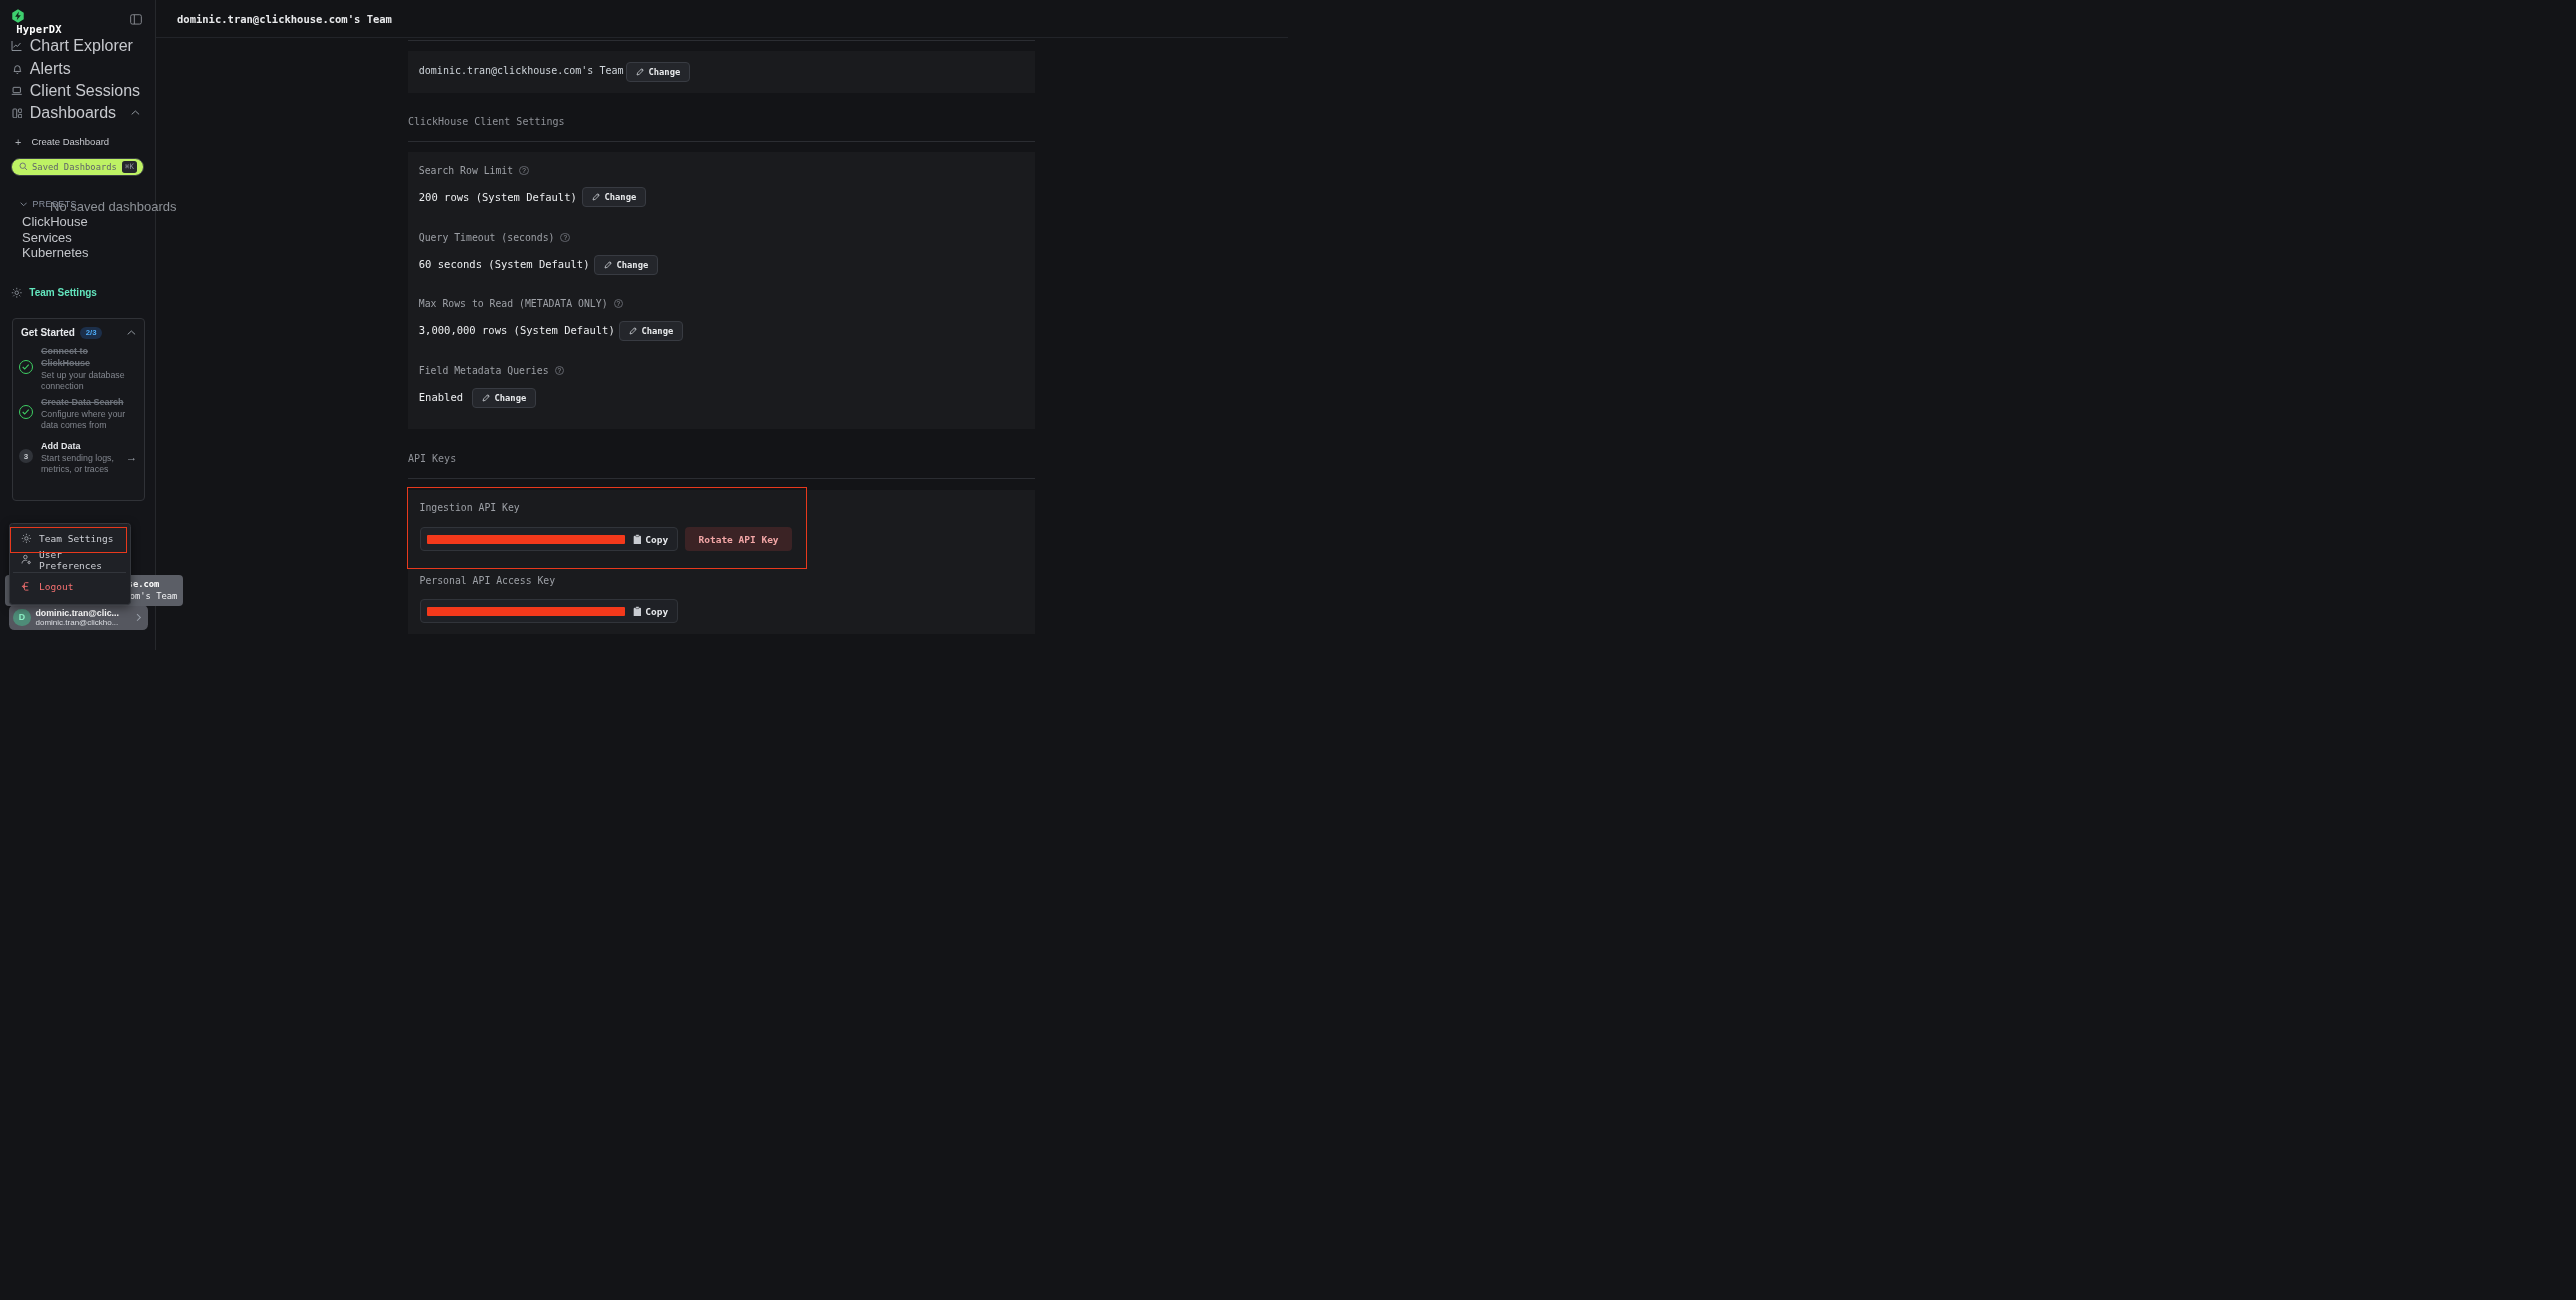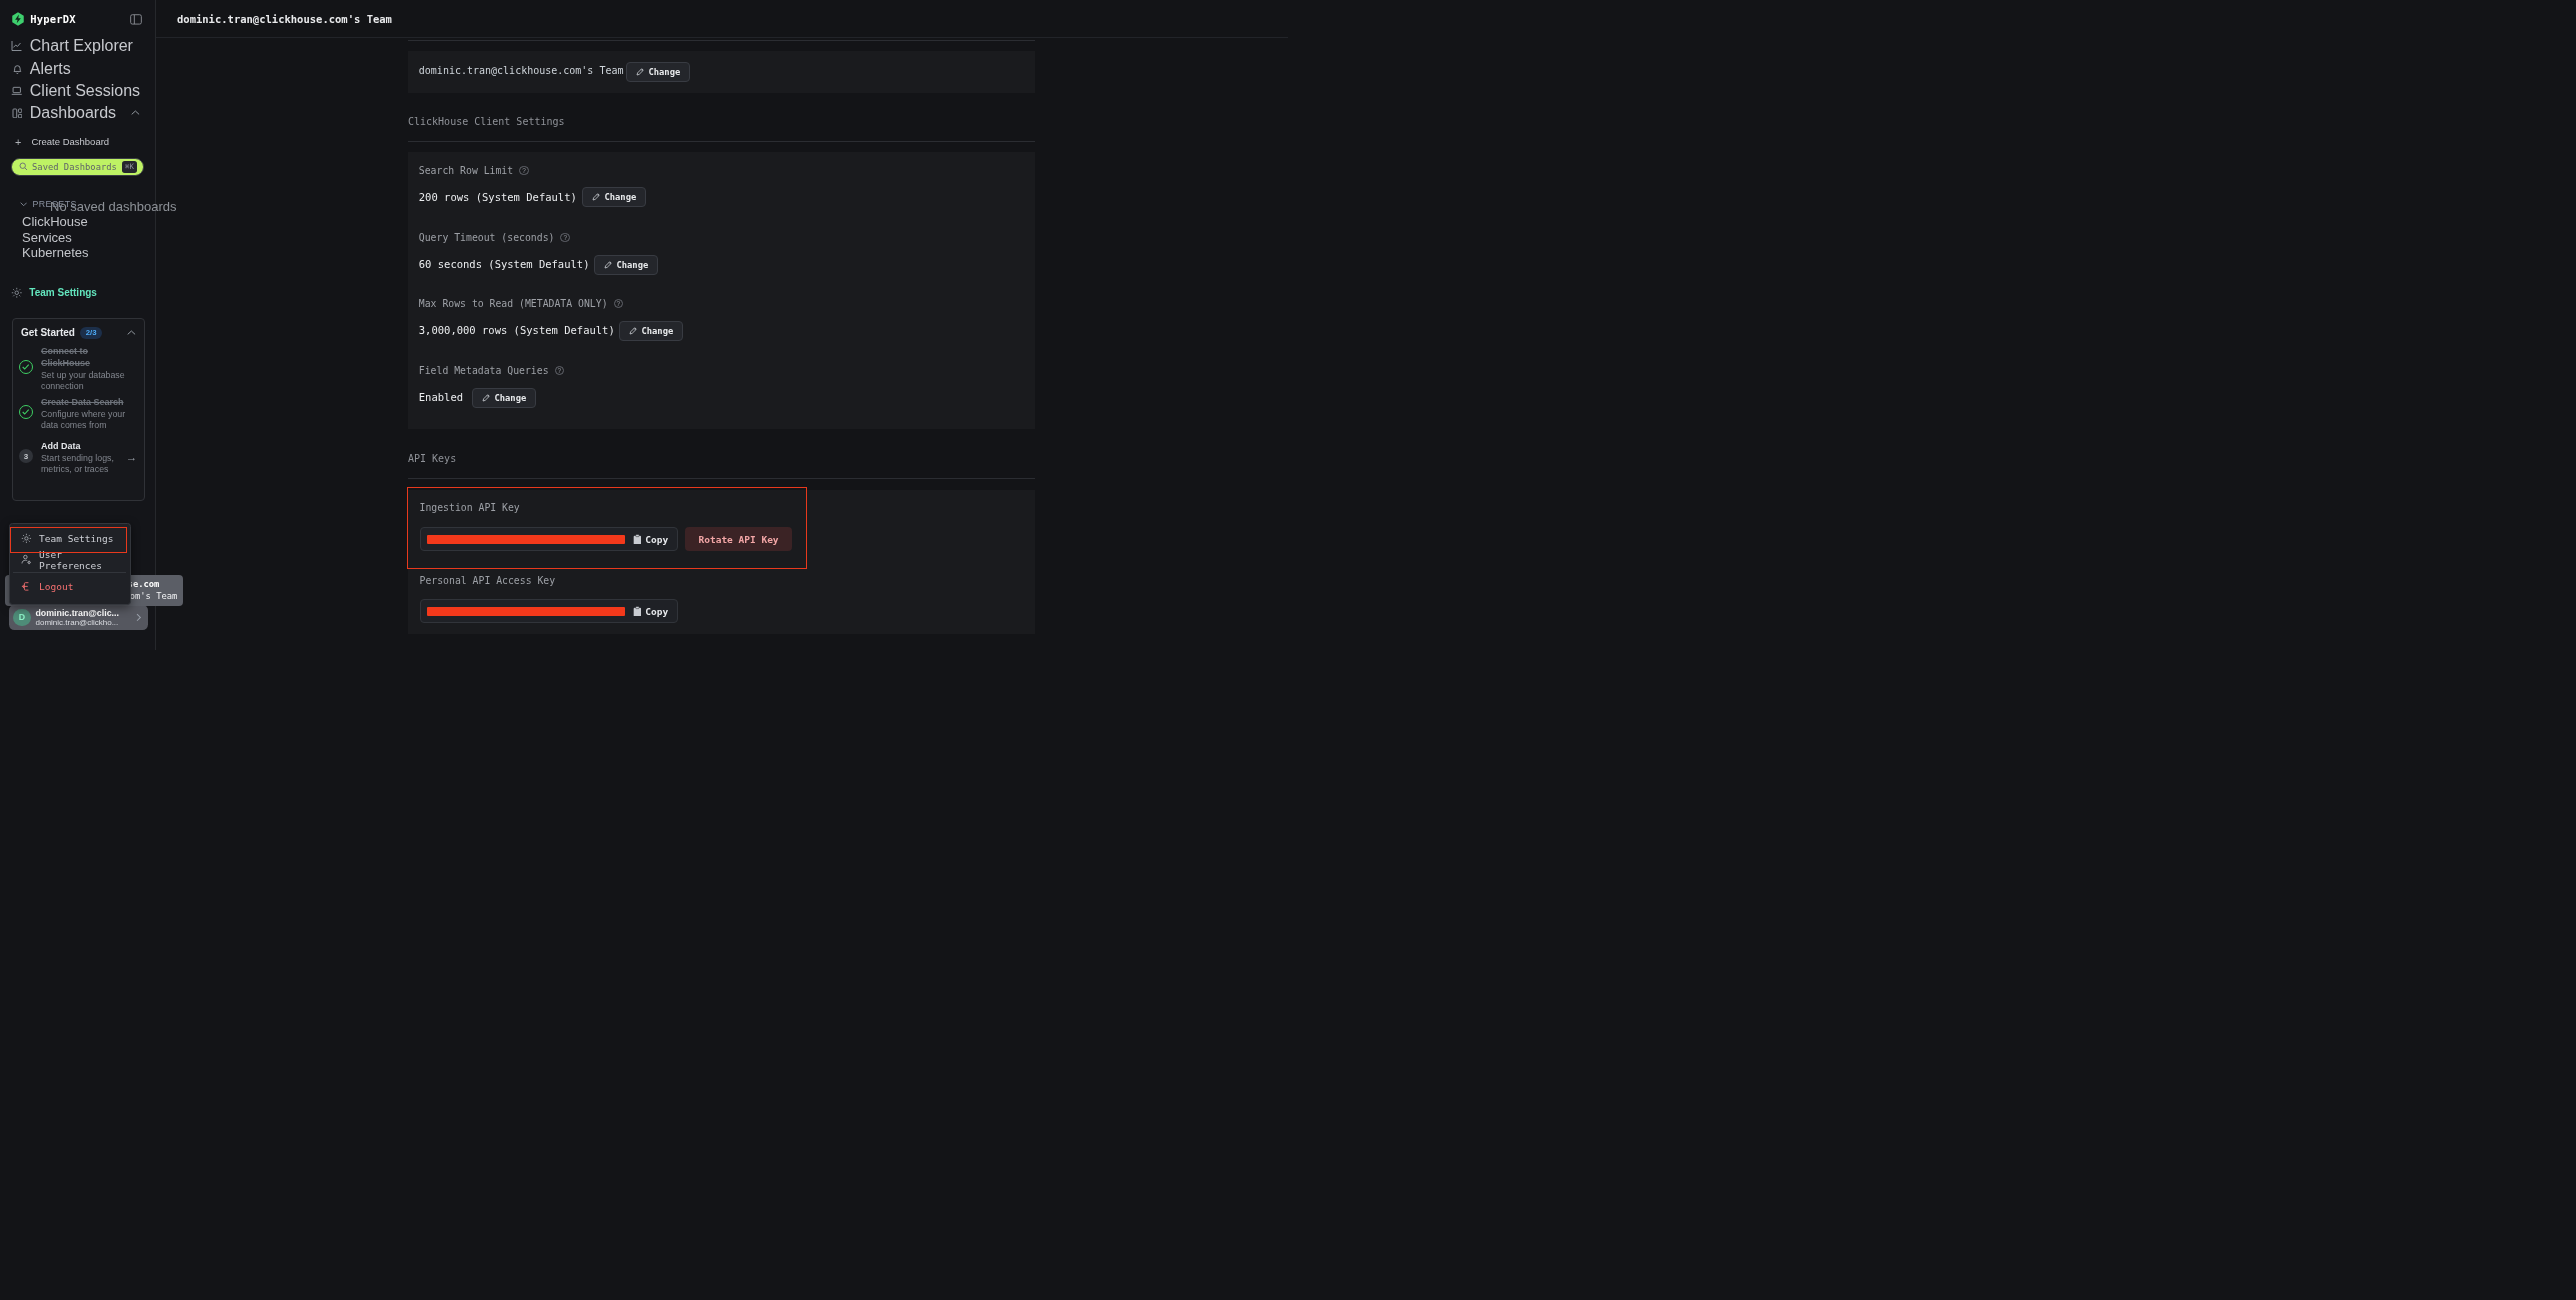--- a/index.html
+++ b/index.html
@@ -13,21 +13,21 @@
   }
   .mono { font-family:"DejaVu Sans Mono","Liberation Mono",monospace; }
   .nowrap { white-space:nowrap; }
   svg { display:block; }
 
   
   .sidebar {
     position:absolute; left:0; top:0; width:156px; height:650px;
     background:#141519; border-right:0.7px solid #26282c;
   }
-  .logo-row { position:absolute; top:8.8px; left:10.8px; right:6.8px; height:20px; display:flex; align-items:center; }
+  .logo-row { position:absolute; top:8.8px; left:10.8px; right:6.8px; height:20px; display:flex; align-items:flex-start;flex-direction:column; }
   .logo-text { font-family:"DejaVu Sans Mono","Liberation Mono",monospace; font-weight:bold; font-size:10.5px; color:#ffffff; margin-left:5.4px; letter-spacing:0.2px; }
   .collapse-btn { position:absolute; right:4px; top:3.4px; width:16px; height:15px; display:flex; align-items:center; justify-content:center; cursor:pointer; }
 
   .nav-item { position:absolute; left:0; width:100%; height:22px; display:flex; align-items:center; padding-left:11px; cursor:pointer; }
   .nav-item .nav-icon { width:12px; display:flex; justify-content:center; }
   .nav-item .nav-label { margin-left:6.8px; font-size:16px; color:#c7c9ce; }
   .nav-chevron { position:absolute; right:15px; }
 
   .create-dash { position:absolute; top:133px; left:0; width:100%; height:17.6px; display:flex; align-items:center; padding-left:15px; cursor:pointer; }
   .create-plus { font-size:10.8px; color:#aeb1b7; width:9.5px; }

